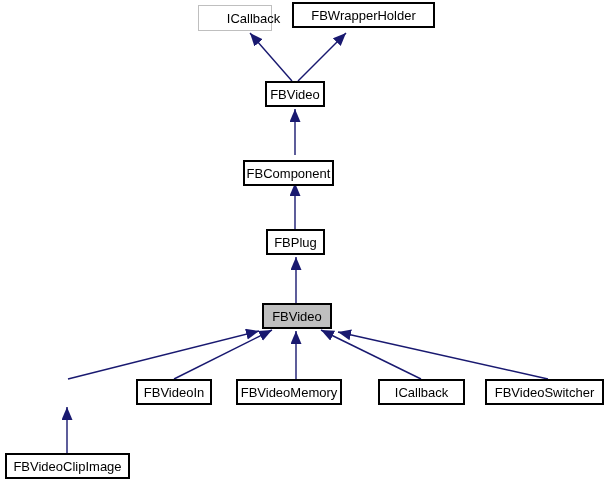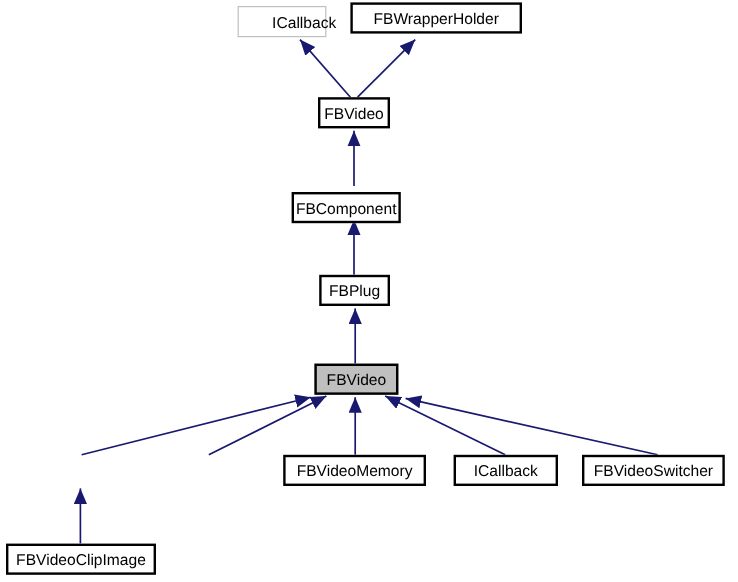--- a/index.html
+++ b/index.html
@@ -73,22 +73,23 @@
 
   <div class="node" style="left:265px;top:81px;width:60px">FBVideo</div>
 
   <div class="node" style="left:243px;top:160px;width:91px">FBComponent</div>
 
   <div class="node" style="left:266px;top:229px;width:59px">FBPlug</div>
 
   <div class="node current" style="left:262px;top:303px;width:70px">FBVideo</div>
 
 
+  <div class="node" style="left:136px;top:379px;width:76px">FBVideoIn</div>
 
-  <div class="node" style="left:236px;top:379px;width:119px">FBVideoMemory</div>
+  <div class="node" style="left:236px;top:379px;width:106px">FBVideoMemory</div>
 
   <div class="node" style="left:378px;top:379px;width:87px">ICallback</div>
 
   <div class="node" style="left:485px;top:379px;width:119px">FBVideoSwitcher</div>
 
   <div class="node" style="left:5px;top:453px;width:125px">FBVideoClipImage</div>
 
 </div>
 
 </body></html>

